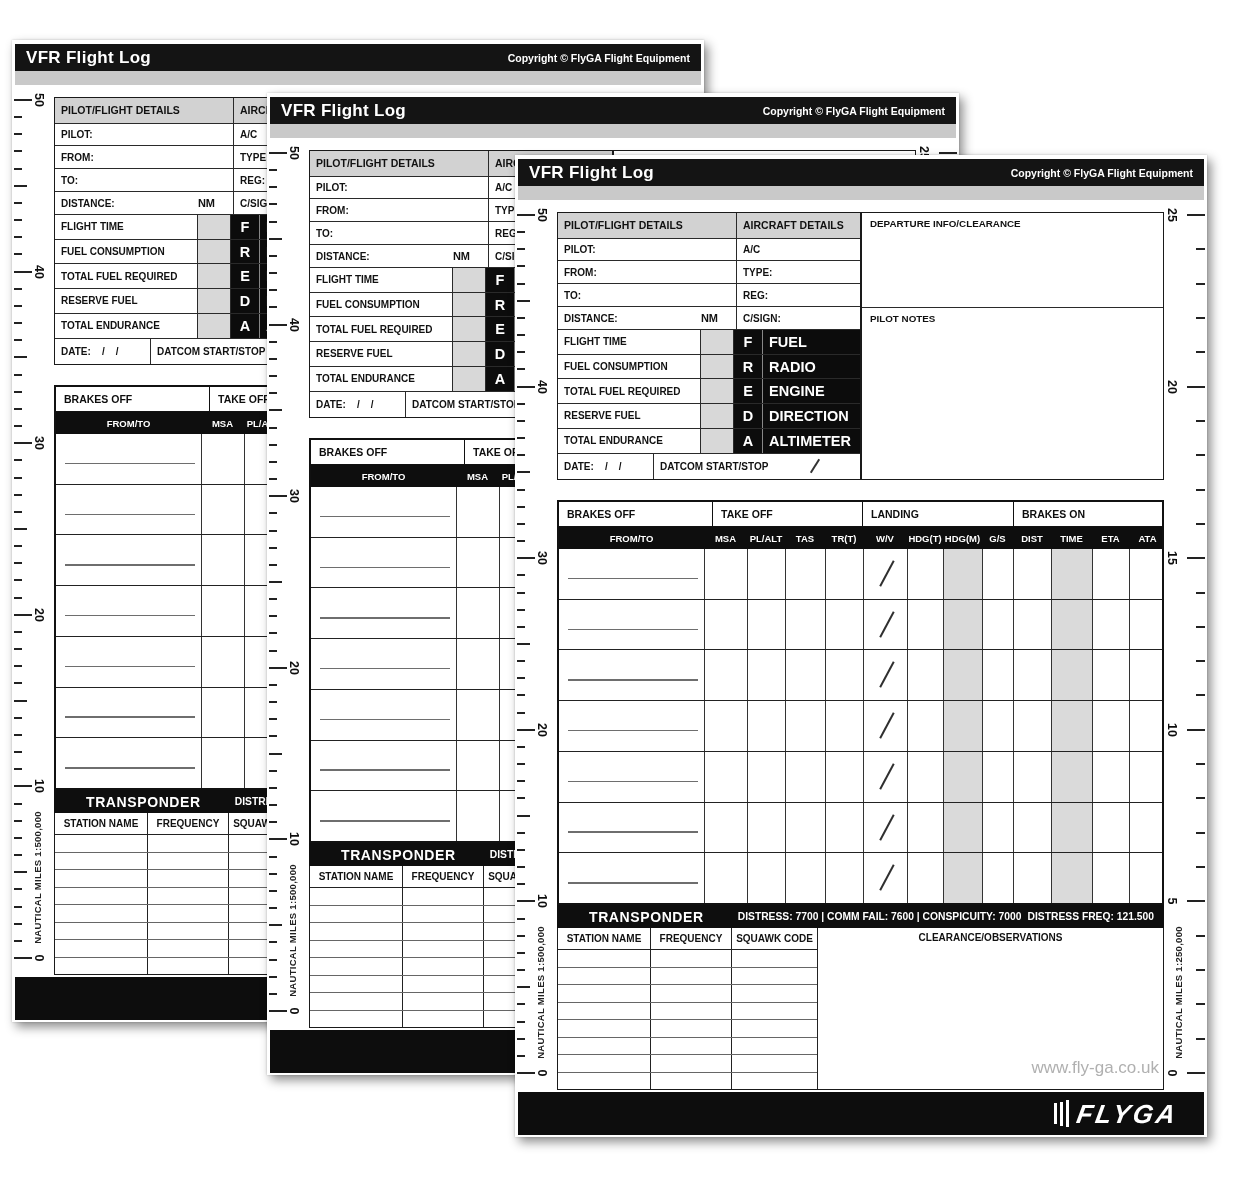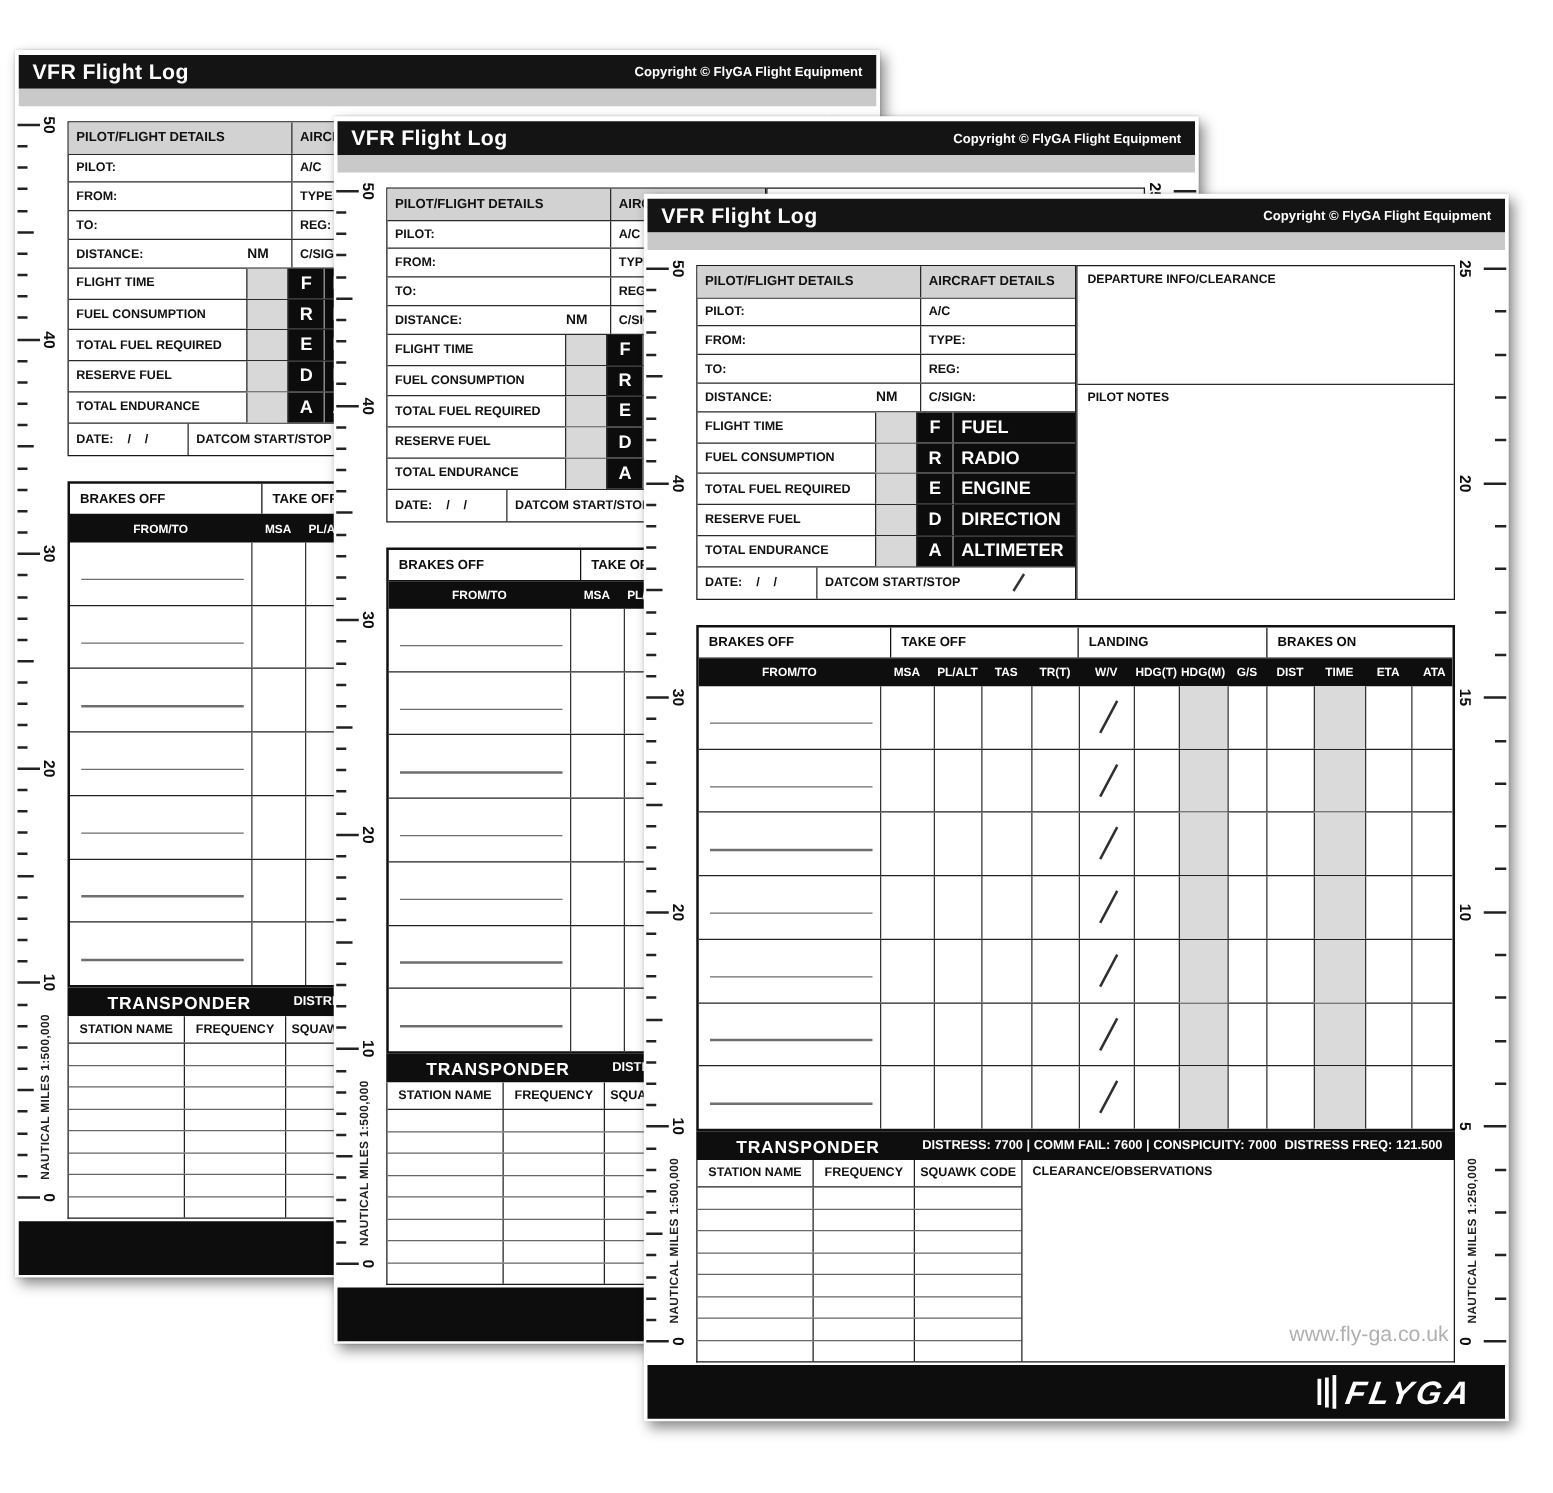--- a/index.html
+++ b/index.html
@@ -76,21 +76,21 @@
   .st-head{display:flex;height:22px;border-bottom:1px solid #222;box-sizing:border-box;flex:none;}
   .st-h{display:flex;align-items:center;justify-content:center;font-size:10px;font-weight:bold;color:#111;
         border-left:1px solid #222;box-sizing:border-box;flex:none;}
   .st-h:first-child{border-left:none;}
   .st-rows{flex:1;display:flex;flex-direction:column;}
   .st-row{flex:1;display:flex;border-bottom:1px solid #666;box-sizing:border-box;}
   .st-row:last-child{border-bottom:none;}
   .st-c{border-left:1px solid #222;box-sizing:border-box;flex:none;}
   .st-c:first-child{border-left:none;}
   .st-right{flex:1;border-left:1px solid #222;padding:4px 8px;box-sizing:border-box;
-            font-size:10px;font-weight:bold;color:#111;}
+            font-size:10px;font-weight:bold;color:#111;text-align:center;}
 
   .website{position:absolute;right:48px;top:903px;font-size:17px;color:#b0b0b0;}
 
   .footer{position:absolute;left:3px;right:3px;top:937px;height:43px;background:#0d0d0d;
           display:flex;align-items:center;justify-content:flex-end;padding-right:26px;box-sizing:border-box;}
   .brand{display:flex;align-items:center;}
   .bar{width:3px;height:21px;background:#fff;margin-right:3px;}
   .bar.b2{height:24px;} .bar.b3{height:27px;margin-right:8px;}
   .brand-text{color:#fff;font-size:26px;font-weight:900;font-style:italic;letter-spacing:3px;
               transform:skewX(-10deg);line-height:1;}

